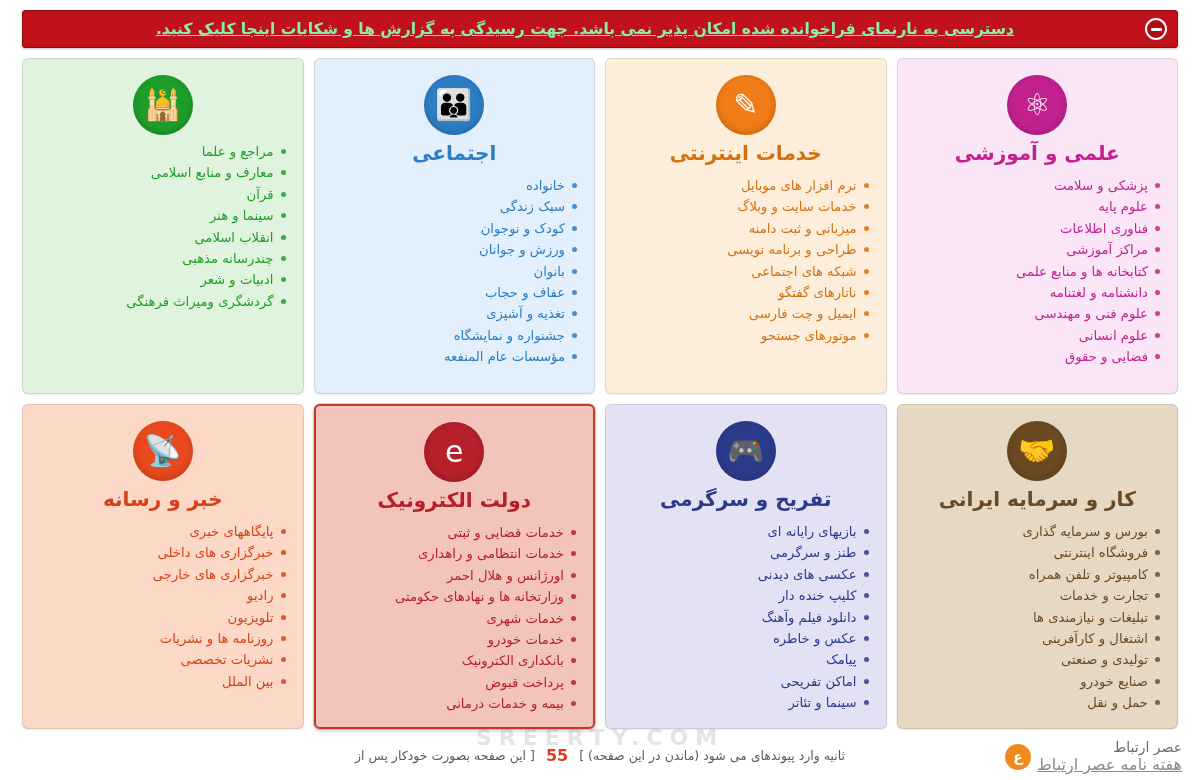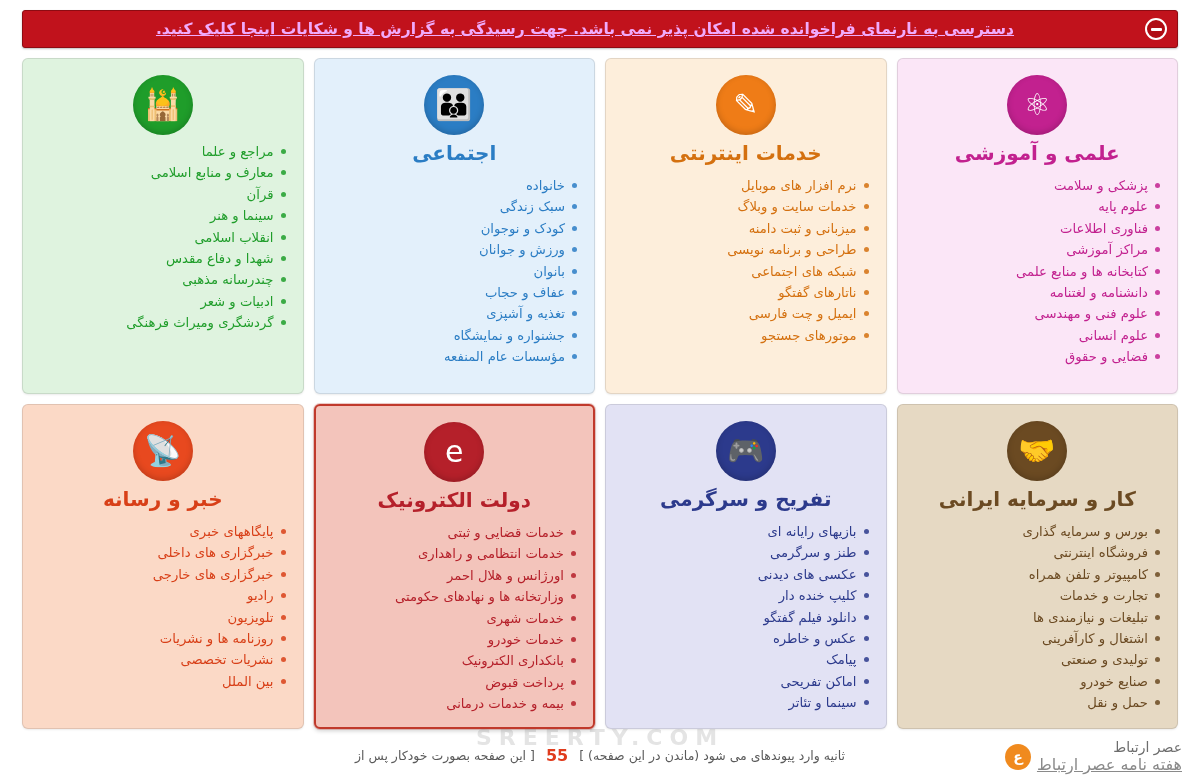--- a/index.html
+++ b/index.html
@@ -25,21 +25,21 @@
     background: #c1121c;
     border: 1px solid #8d0b12;
     border-radius: 3px;
     display: flex;
     align-items: center;
     justify-content: center;
     padding: 0 46px 0 16px;
     box-shadow: 0 1px 2px rgba(0,0,0,.25);
   }
   .alert-text {
-    color: #f0abfc;
+    color: #86efac;
     font-size: 15.5px;
     font-weight: bold;
     letter-spacing: .2px;
     text-align: center;
     text-decoration: underline;
     white-space: nowrap;
   }
   .alert-icon {
     position: absolute;
     right: 10px; top: 50%;
@@ -264,21 +264,20 @@
     <div class="card c-rel">
       <div class="card-icon">
           <span>🕌</span>
         </div>
       <ul class="card-list">
         <li>مراجع و علما</li>
         <li>معارف و منابع اسلامی</li>
         <li>قرآن</li>
         <li>سینما و هنر</li>
         <li>انقلاب اسلامی</li>
-        <li>شهدا و دفاع مقدس</li>
         <li>چندرسانه مذهبی</li>
         <li>ادبیات و شعر</li>
         <li>گردشگری ومیراث فرهنگی</li>
       </ul>
     </div>
 
     <div class="card row2 c-biz">
       <div class="card-icon">
           <span>🤝</span>
         </div>
@@ -299,21 +298,21 @@
     <div class="card row2 c-fun">
       <div class="card-icon">
           <span>🎮</span>
         </div>
       <div class="card-title">تفریح و سرگرمی</div>
       <ul class="card-list">
         <li>بازیهای رایانه ای</li>
         <li>طنز و سرگرمی</li>
         <li>عکسی های دیدنی</li>
         <li>کلیپ خنده دار</li>
-        <li>دانلود فیلم گفتگو</li>
+        <li>دانلود فیلم وآهنگ</li>
         <li>عکس و خاطره</li>
         <li>پیامک</li>
         <li>اماکن تفریحی</li>
         <li>سینما و تئاتر</li>
       </ul>
     </div>
 
     <div class="card row2 c-gov highlight">
       <div class="card-icon">
           <span>e</span>

